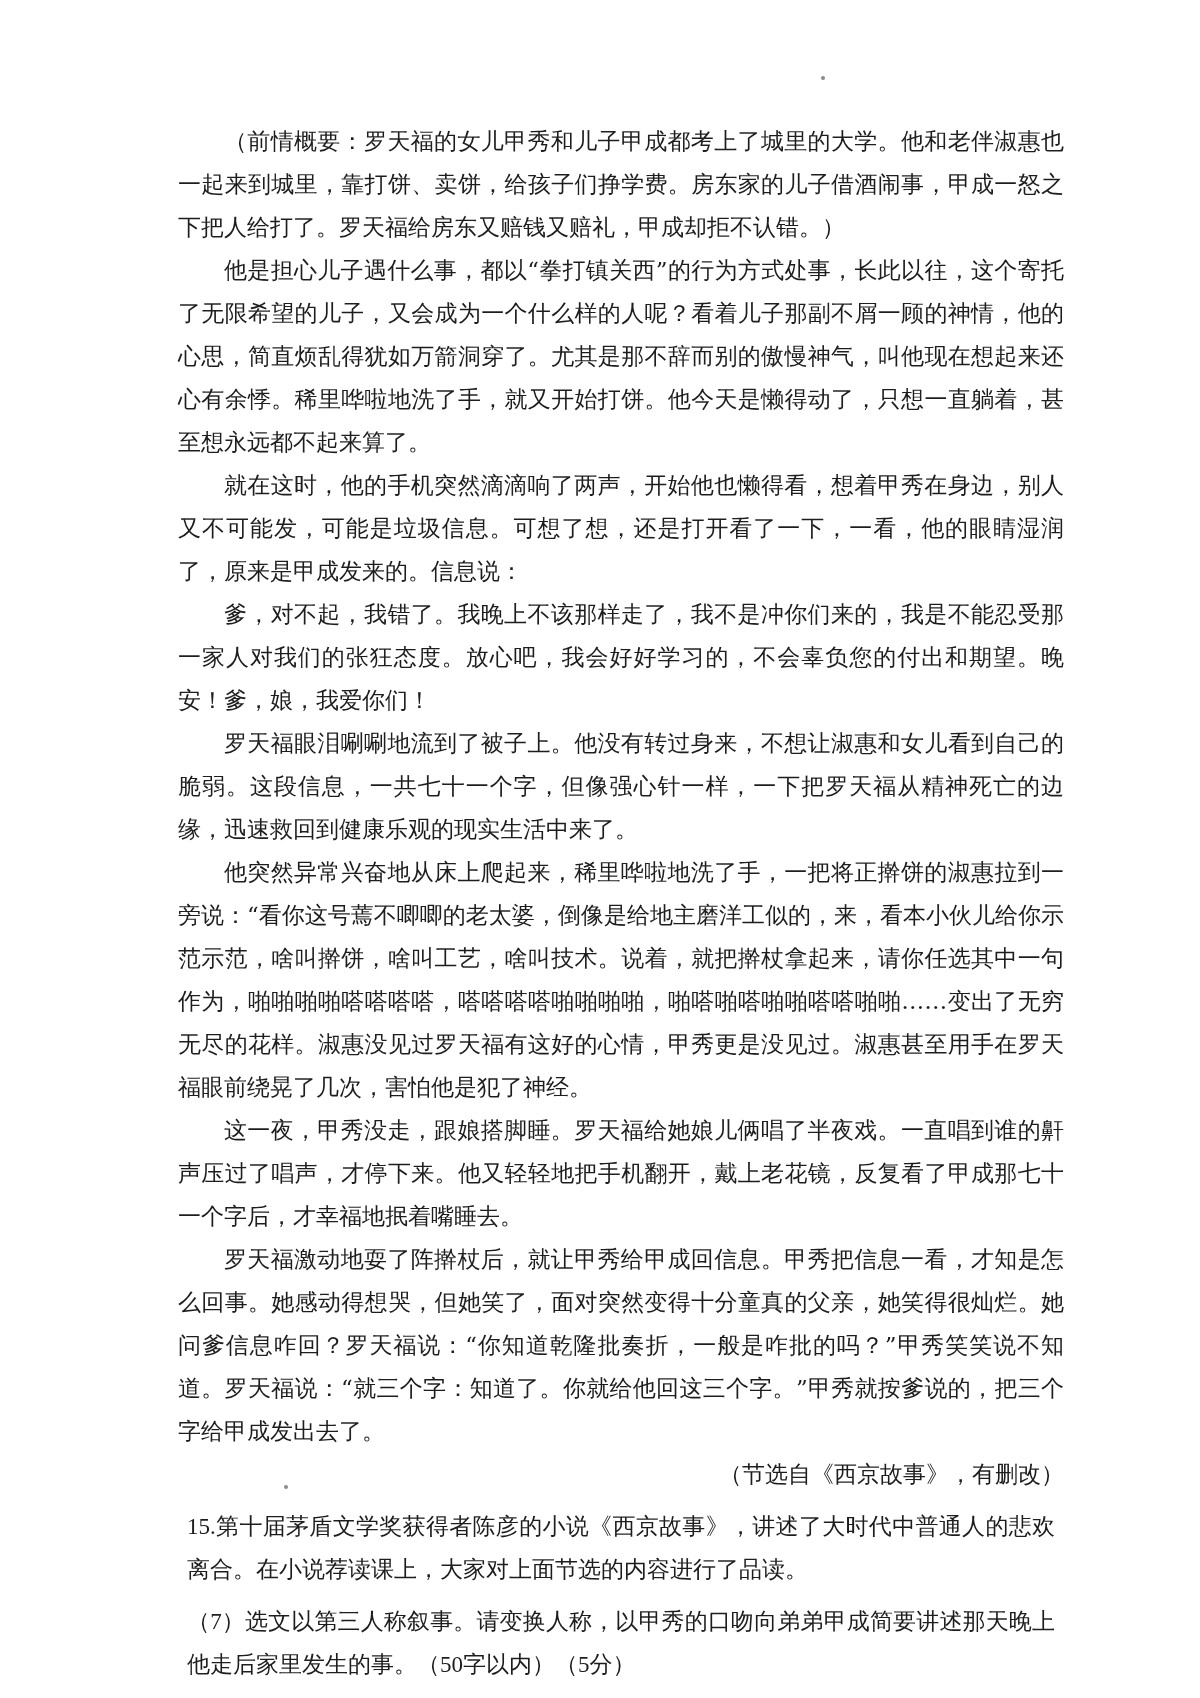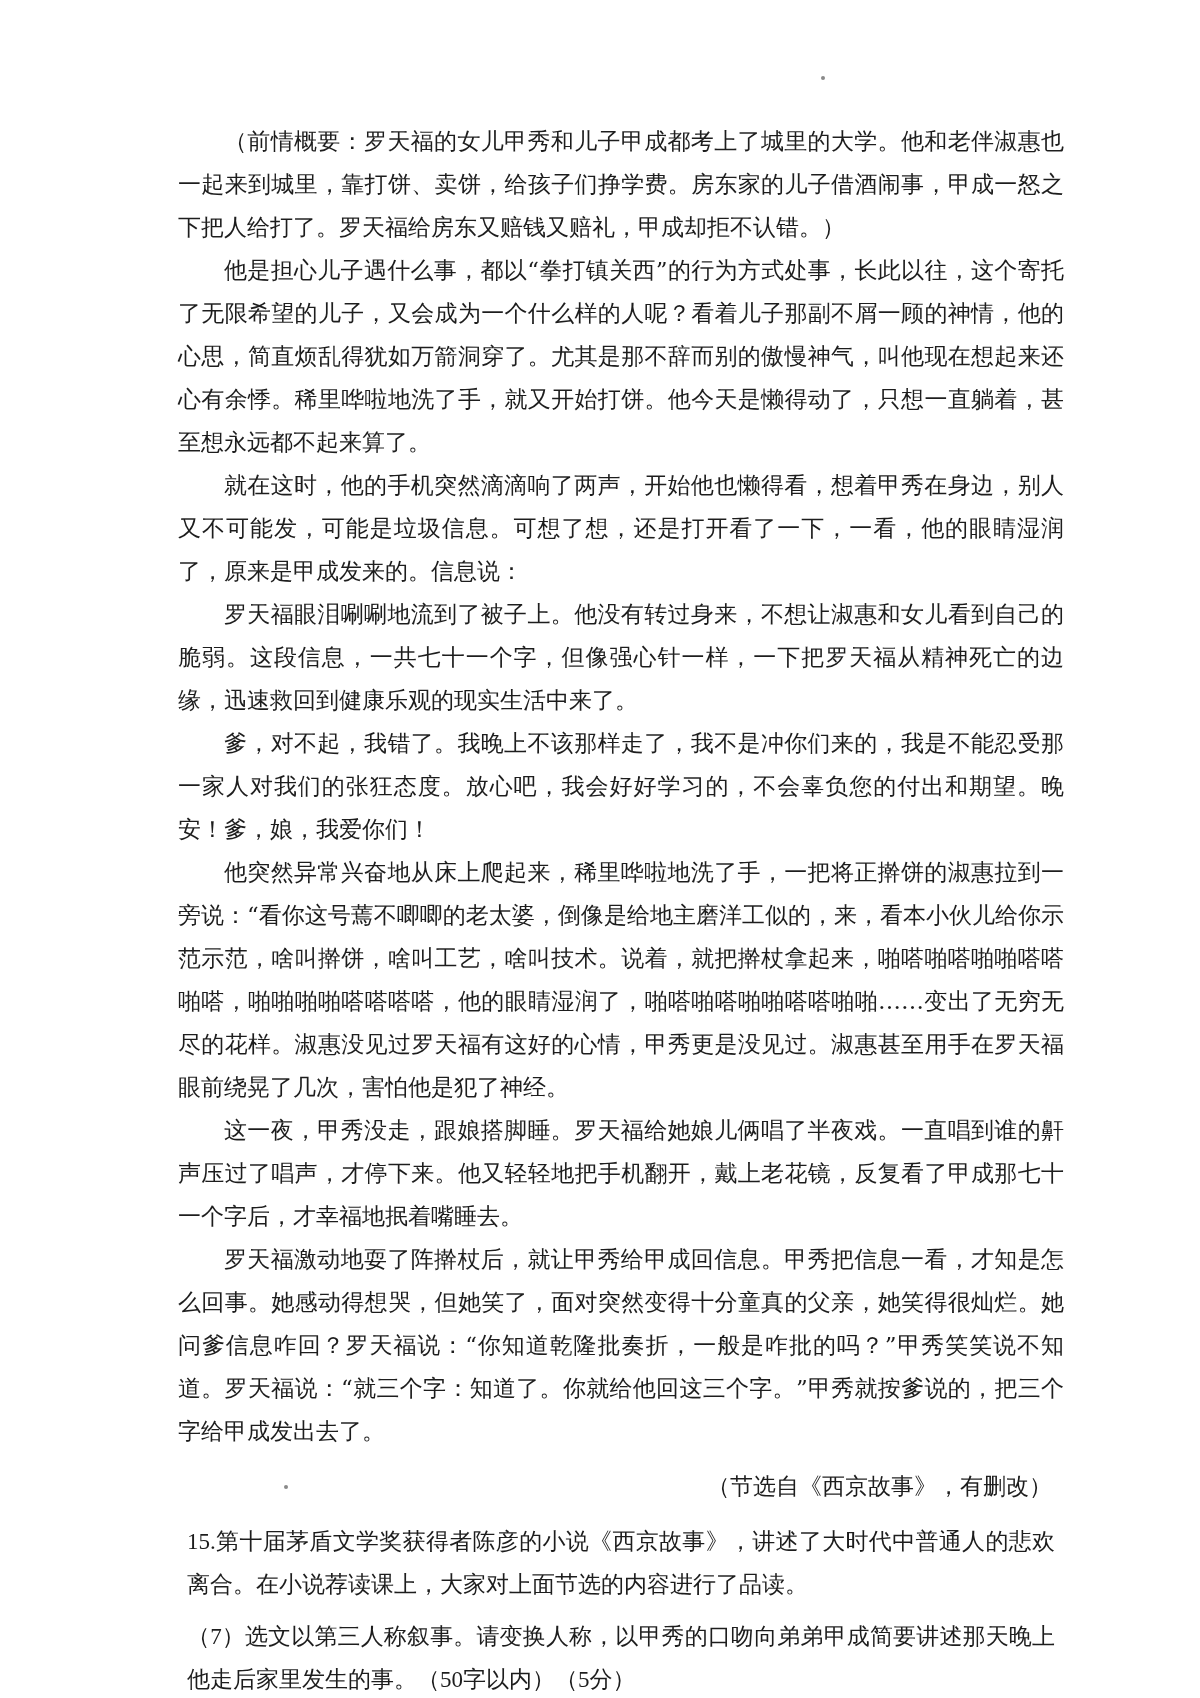--- a/index.html
+++ b/index.html
@@ -27,21 +27,21 @@
     letter-spacing: 0;
     word-break: break-all;
   }
   
   .para {
     margin: 0;
     text-indent: 2em;
     font-family: "DejaVu Serif", "Liberation Serif", serif;
   }
   .attribution {
-    margin: 12px;
+    margin: 0;
     text-align: right;
     text-indent: 0;
     font-family: "DejaVu Serif", "Liberation Serif", serif;
   }
   
   .q {
     margin: 9px;
     text-indent: 0;
     font-family: "Liberation Serif", "DejaVu Serif", serif;
   }
@@ -64,23 +64,23 @@
 </style>
 </head>
 <body>
 
 <div class="page">
   <div class="content">
 
     <p class="para">（前情概要：罗天福的女儿甲秀和儿子甲成都考上了城里的大学。他和老伴淑惠也一起来到城里，靠打饼、卖饼，给孩子们挣学费。房东家的儿子借酒闹事，甲成一怒之下把人给打了。罗天福给房东又赔钱又赔礼，甲成却拒不认错。）</p>
     <p class="para">他是担心儿子遇什么事，都以“拳打镇关西”的行为方式处事，长此以往，这个寄托了无限希望的儿子，又会成为一个什么样的人呢？看着儿子那副不屑一顾的神情，他的心思，简直烦乱得犹如万箭洞穿了。尤其是那不辞而别的傲慢神气，叫他现在想起来还心有余悸。稀里哗啦地洗了手，就又开始打饼。他今天是懒得动了，只想一直躺着，甚至想永远都不起来算了。</p>
     <p class="para">就在这时，他的手机突然滴滴响了两声，开始他也懒得看，想着甲秀在身边，别人又不可能发，可能是垃圾信息。可想了想，还是打开看了一下，一看，他的眼睛湿润了，原来是甲成发来的。信息说：</p>
+    <p class="para">爹，对不起，我错了。我晚上不该那样走了，我不是冲你们来的，我是不能忍受那一家人对我们的张狂态度。放心吧，我会好好学习的，不会辜负您的付出和期望。晚安！爹，娘，我爱你们！</p>
     <p class="para">罗天福眼泪唰唰地流到了被子上。他没有转过身来，不想让淑惠和女儿看到自己的脆弱。这段信息，一共七十一个字，但像强心针一样，一下把罗天福从精神死亡的边缘，迅速救回到健康乐观的现实生活中来了。</p>
-    <p class="para">爹，对不起，我错了。我晚上不该那样走了，我不是冲你们来的，我是不能忍受那一家人对我们的张狂态度。放心吧，我会好好学习的，不会辜负您的付出和期望。晚安！爹，娘，我爱你们！</p>
-    <p class="para">他突然异常兴奋地从床上爬起来，稀里哗啦地洗了手，一把将正擀饼的淑惠拉到一旁说：“看你这号蔫不唧唧的老太婆，倒像是给地主磨洋工似的，来，看本小伙儿给你示范示范，啥叫擀饼，啥叫工艺，啥叫技术。说着，就把擀杖拿起来，啪嗒啪嗒啪啪嗒嗒啪嗒，啪啪啪啪嗒嗒嗒嗒，他的眼睛湿润了，啪嗒啪嗒啪啪嗒嗒啪啪……变出了无穷无尽的花样。淑惠没见过罗天福有这好的心情，甲秀更是没见过。淑惠甚至用手在罗天福眼前绕晃了几次，害怕他是犯了神经。</p>
+    <p class="para">他突然异常兴奋地从床上爬起来，稀里哗啦地洗了手，一把将正擀饼的淑惠拉到一旁说：“看你这号蔫不唧唧的老太婆，倒像是给地主磨洋工似的，来，看本小伙儿给你示范示范，啥叫擀饼，啥叫工艺，啥叫技术。说着，就把擀杖拿起来，请你任选其中一句作为，啪啪啪啪嗒嗒嗒嗒，嗒嗒嗒嗒啪啪啪啪，啪嗒啪嗒啪啪嗒嗒啪啪……变出了无穷无尽的花样。淑惠没见过罗天福有这好的心情，甲秀更是没见过。淑惠甚至用手在罗天福眼前绕晃了几次，害怕他是犯了神经。</p>
     <p class="para">这一夜，甲秀没走，跟娘搭脚睡。罗天福给她娘儿俩唱了半夜戏。一直唱到谁的鼾声压过了唱声，才停下来。他又轻轻地把手机翻开，戴上老花镜，反复看了甲成那七十一个字后，才幸福地抿着嘴睡去。</p>
     <p class="para">罗天福激动地耍了阵擀杖后，就让甲秀给甲成回信息。甲秀把信息一看，才知是怎么回事。她感动得想哭，但她笑了，面对突然变得十分童真的父亲，她笑得很灿烂。她问爹信息咋回？罗天福说：“你知道乾隆批奏折，一般是咋批的吗？”甲秀笑笑说不知道。罗天福说：“就三个字：知道了。你就给他回这三个字。”甲秀就按爹说的，把三个字给甲成发出去了。</p>
 
     <p class="attribution">（节选自《西京故事》，有删改）</p>
 
     <p class="q">15.第十届茅盾文学奖获得者陈彦的小说《西京故事》，讲述了大时代中普通人的悲欢离合。在小说荐读课上，大家对上面节选的内容进行了品读。</p>
 
     <p class="q">（7）选文以第三人称叙事。请变换人称，以甲秀的口吻向弟弟甲成简要讲述那天晚上他走后家里发生的事。（50字以内）（5分）</p>
 
     <p class="q"><span>（6）下面三句话从</span><span class="em-dots">不同角度</span><span>对《七十一个字》这篇小说作了点评。请你任选其中一句作为</span></p>

